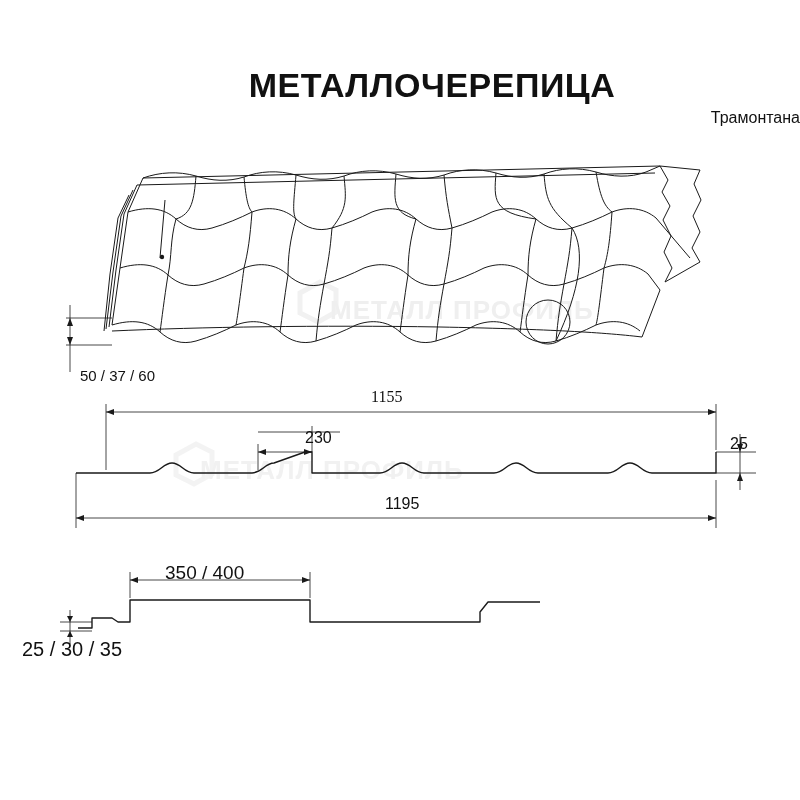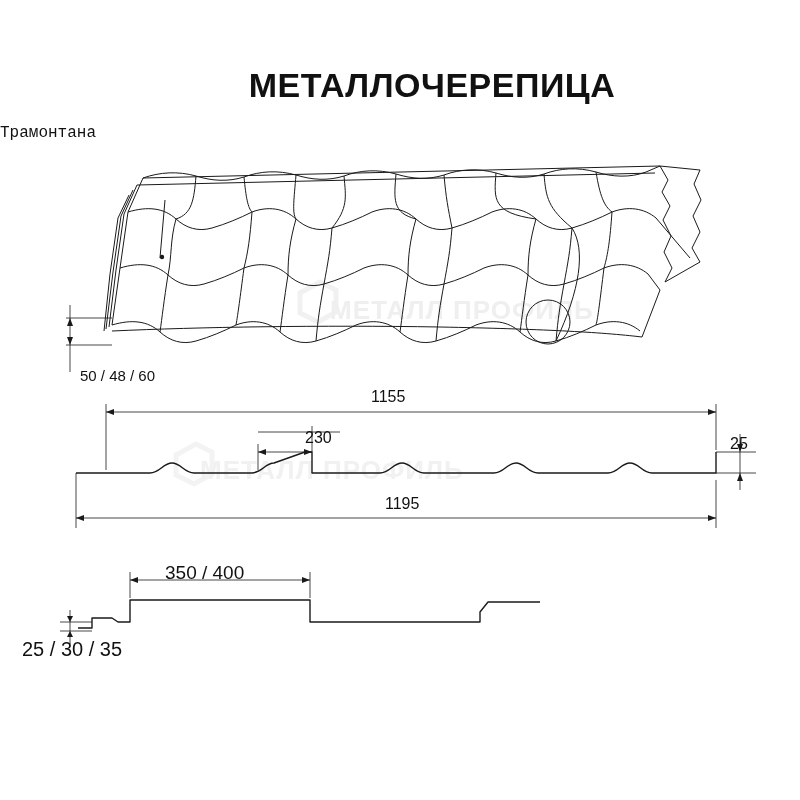--- a/index.html
+++ b/index.html
@@ -29,26 +29,25 @@
     text-align: center;
     font-size: 34px;
     font-weight: bold;
     letter-spacing: 0.5px;
     color: #111;
     padding-left: 32px;
   }
   .title-sub {
     position: absolute;
     left: 0;
-    top: 124px;
-    width: 800px;
-    text-align: left;
+    top: 109px;
+    width: 800px;
+    text-align: right;
     font-size: 16px;
     color: #111;
-    font-family: Liberation Mono, monospace;
   }
   .dim-label {
     position: absolute;
     font-size: 15px;
     color: #111;
     white-space: nowrap;
   }
   .wm {
     position: absolute;
     font-size: 26px;
@@ -270,23 +269,23 @@
   <g stroke="#1a1a1a" stroke-width="0.8" fill="none">
     <line x1="60" y1="622" x2="92" y2="622"></line>
     <line x1="60" y1="631" x2="92" y2="631"></line>
     <polygon points="70,622 67,616 73,616" fill="#1a1a1a" stroke="none"></polygon>
     <polygon points="70,631 67,637 73,637" fill="#1a1a1a" stroke="none"></polygon>
     <line x1="70" y1="610" x2="70" y2="644"></line>
   </g>
 
 </svg>
 
-<div class="dim-label" style="left:80px; top:367px;">50 / 48 / 60</div>
-
-<div class="dim-label" style="left:371px; top:388px; font-size:16px;">1155</div>
+<div class="dim-label" style="left:80px; top:367px;">50 / 37 / 60</div>
+
+<div class="dim-label" style="left:371px; top:388px; font-size:16px;font-family:Liberation Serif, serif;">1155</div>
 
 <div class="dim-label" style="left:305px; top:429px; font-size:16px;">230</div>
 
 <div class="dim-label" style="left:730px; top:435px; font-size:16px;">25</div>
 
 <div class="dim-label" style="left:371px; top:495px; font-size:16px;margin-left:14px;">1195</div>
 
 <div class="dim-label" style="left:165px; top:562px; font-size:19px;">350 / 400</div>
 
 <div class="dim-label" style="left:22px; top:638px; font-size:20px;">25 / 30 / 35</div>

